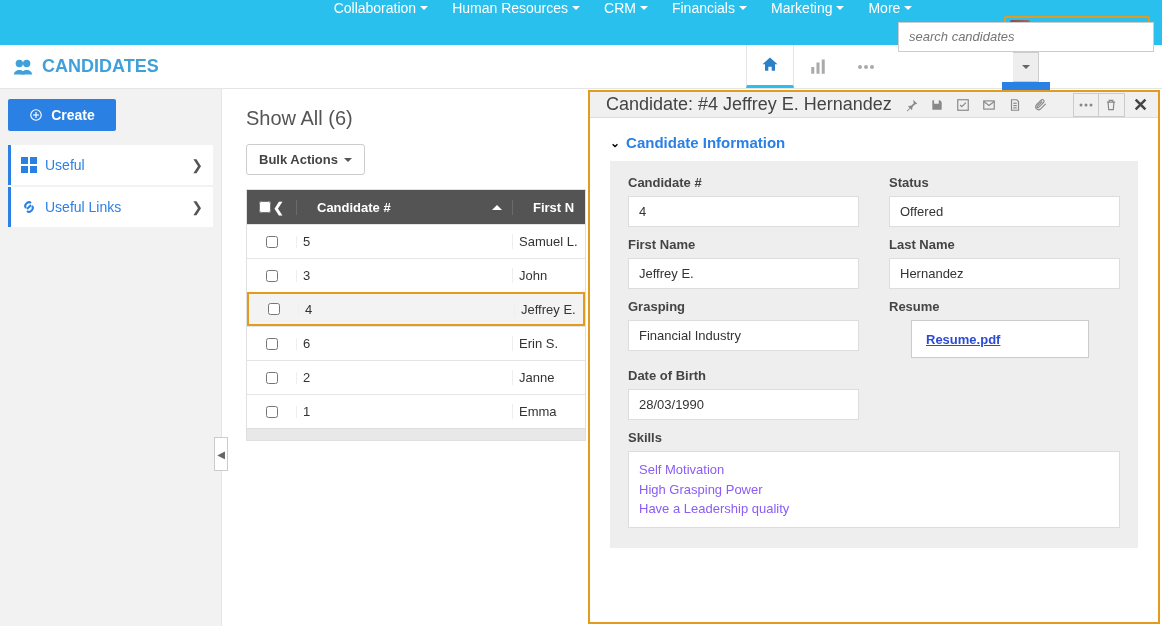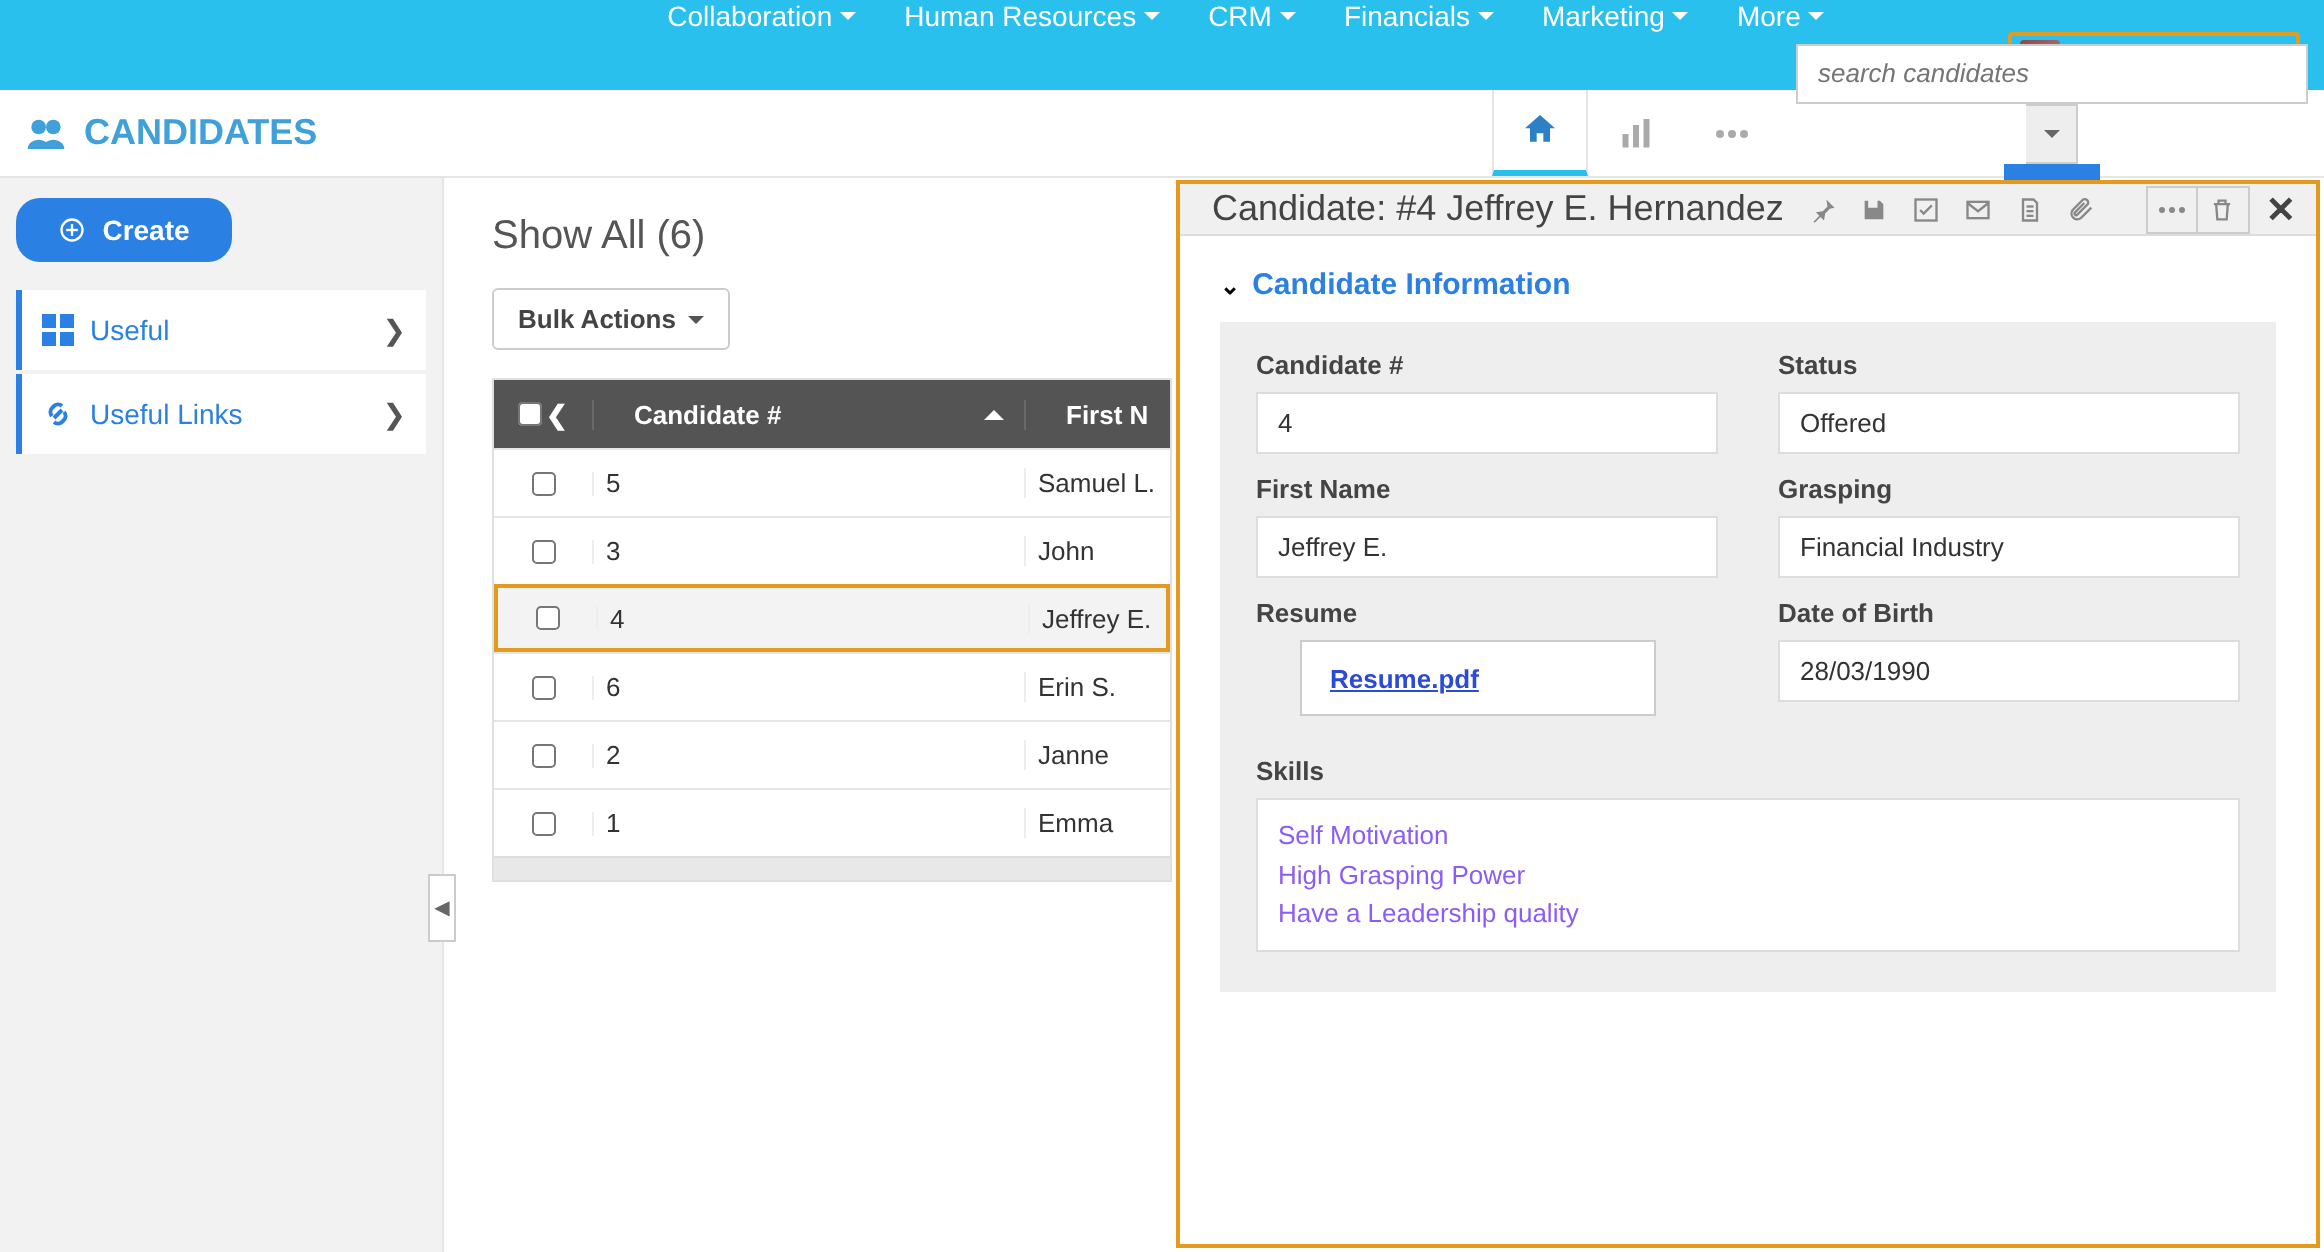--- a/index.html
+++ b/index.html
@@ -25,21 +25,21 @@
 .sub-tab.dots { border: none; }
 .sub-tab.chart { border-left: none; border-right: none; }
 .search-wrap { display: flex; align-items: center; margin-left: 8px; margin-right: 8px; flex-direction: column; }
 .search-input { width: 256px; height: 30px; border: 1px solid #ccc; padding: 0 10px; font-size: 13px; font-style: italic; color: #999; }
 .search-caret { width: 26px; height: 30px; border: 1px solid #ccc; border-left: none; background: #eee; display: flex; align-items: center; justify-content: center; }
 .search-btn { width: 48px; height: 30px; background: #2b80e4; display: flex; align-items: center; justify-content: center; cursor: pointer; }
 
 
 .body { display: flex; height: calc(626px - 45px - 44px); position: relative; }
 .sidebar { width: 222px; background: #f2f2f2; border-right: 1px solid #e5e5e5; padding: 10px 8px; }
-.create-btn { background: #2b80e4; color: #fff; height: 32px; display: flex; align-items: center; justify-content: center; gap: 8px; font-weight: 600; border-radius: 12px; cursor: pointer; width: 108px; margin-bottom: 14px; }
+.create-btn { background: #2b80e4; color: #fff; height: 32px; display: flex; align-items: center; justify-content: center; gap: 8px; font-weight: 600; border-radius: 2px; cursor: pointer; width: 108px; margin-bottom: 14px; }
 .create-btn .plus { width: 14px; height: 14px; }
 .side-item { background: #fff; border-left: 3px solid #2b80e4; height: 40px; display: flex; align-items: center; padding: 0 10px; color: #2b80e4; margin-bottom: 2px; cursor: pointer; }
 .side-item .chev { margin-left: auto; color: #555; font-size: 14px; }
 .side-item .side-ico { width: 16px; height: 16px; margin-right: 8px; }
 
 .collapse-handle { position: absolute; left: 214px; top: 348px; width: 14px; height: 34px; background: #fff; border: 1px solid #ccc; display: flex; align-items: center; justify-content: center; font-size: 10px; color: #666; cursor: pointer; }
 
 .main { flex: 1; padding: 18px 8px 0 24px; position: relative; }
 .showall { font-size: 20px; color: #555; margin-bottom: 14px; }
 .bulk-btn { border: 1px solid #ccc; background: #fff; padding: 7px 12px; display: inline-flex; align-items: center; gap: 6px; font-size: 13px; cursor: pointer; border-radius: 3px; font-weight: 600; color: #444; }
@@ -356,20 +356,24 @@
         </div>
         <div>
           <div class="field-label">Status</div>
           <div class="field-val">Offered</div>
         </div>
         <div>
           <div class="field-label">First Name</div>
           <div class="field-val">Jeffrey E.</div>
         </div>
         <div>
+          <div class="field-label">Last Name</div>
+          <div class="field-val">Hernandez</div>
+        </div>
+        <div>
           <div class="field-label">Grasping</div>
           <div class="field-val">Financial Industry</div>
         </div>
         <div>
           <div class="field-label">Resume</div>
           <div class="resume-box">
             <span class="resume-link">Resume.pdf</span>
           </div>
         </div>
         <div>

